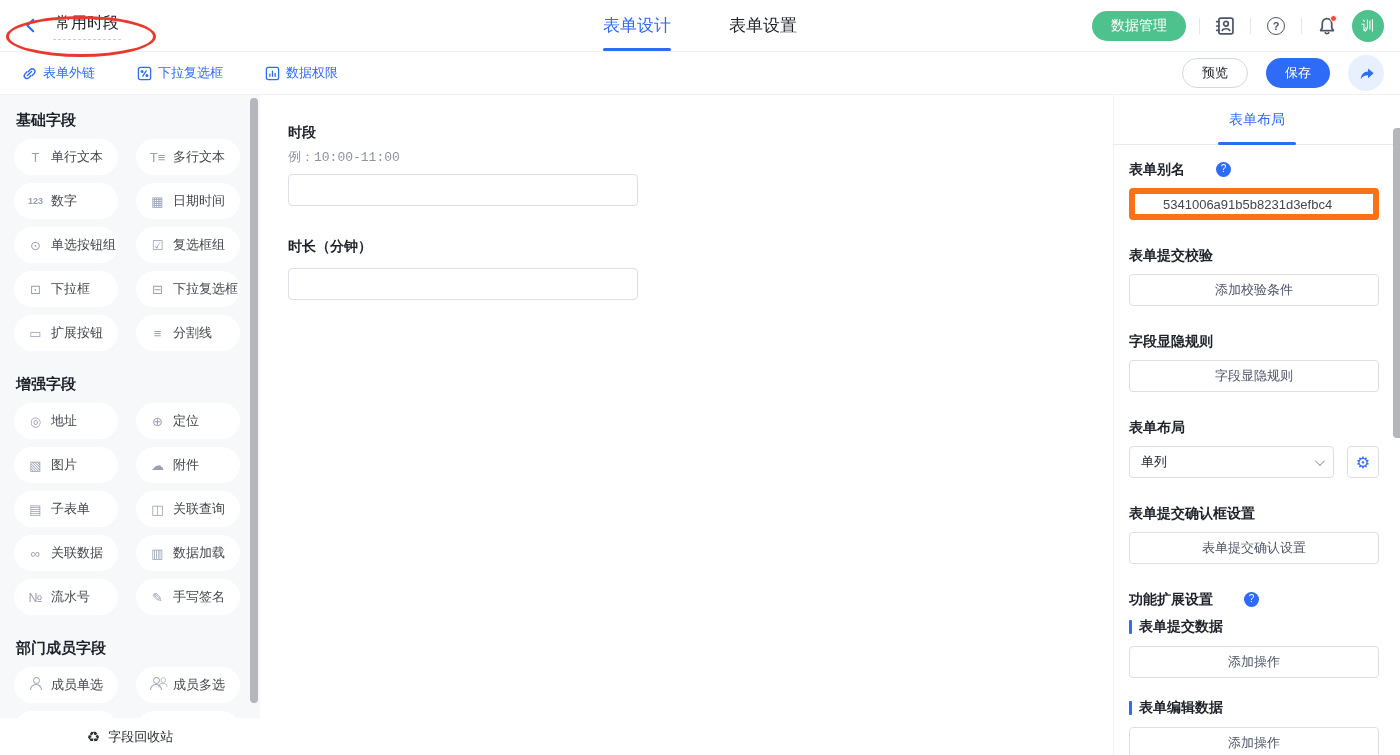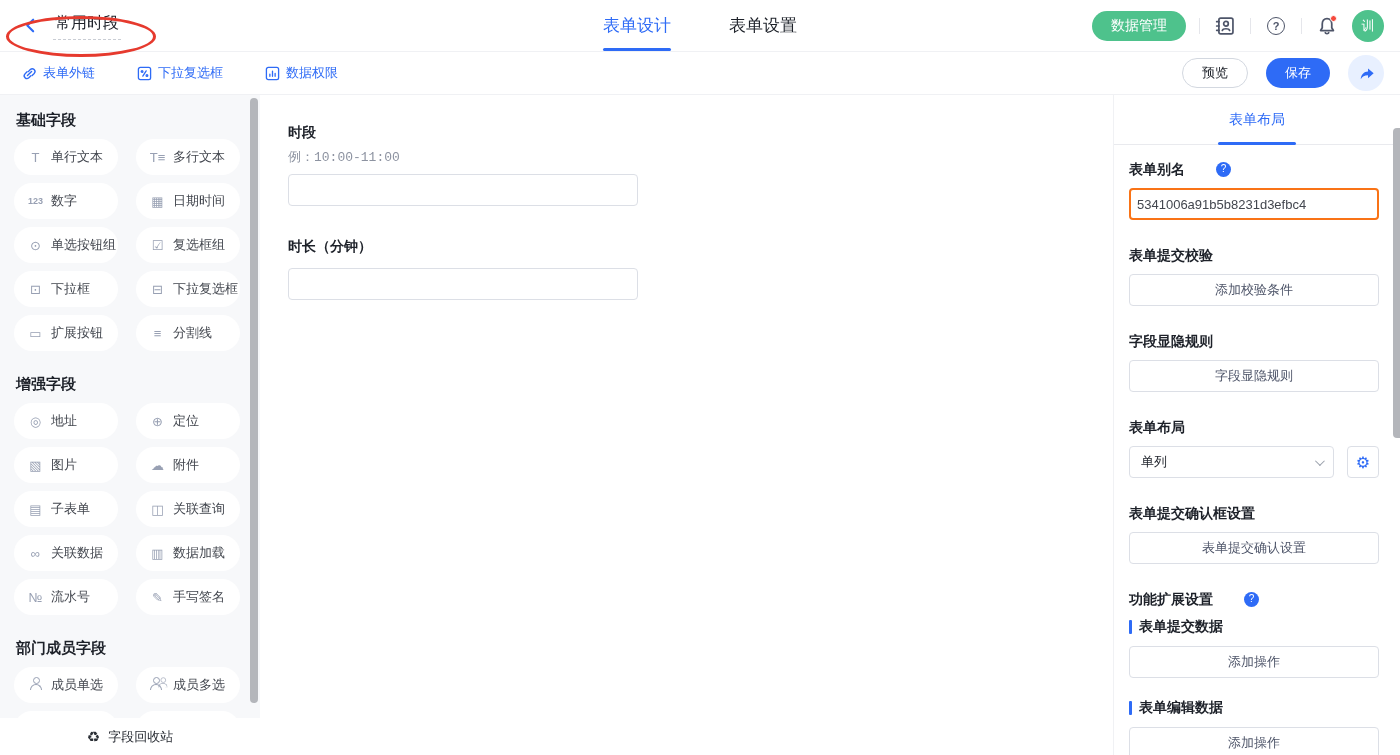--- a/index.html
+++ b/index.html
@@ -91,22 +91,22 @@
   .ptab.active::after{ content:""; position:absolute; bottom:-1px; left:50%; transform:translateX(-50%);
                        width:78px; height:3px; background:#2e6bf6; border-radius:2px; }
   .pbody{ padding:15px 22px 0 15px; }
   .psec{ margin-bottom:26px; }
   .psec h4{ font-size:14px; font-weight:700; color:#1d2129; height:18px; line-height:18px;
             margin-bottom:10px; display:flex; align-items:center;gap:25px; }
   .help-dot{ width:15px; height:15px; border-radius:50%; background:#2e6bf6; color:#fff;
              display:inline-flex; align-items:center; justify-content:center; font-size:10px;
              margin-left:6px; font-weight:400; cursor:pointer; }
   .help-dot::before{ content:"?"; }
-  .pinput{ width:250px; height:32px; border:2px solid #f97316; border-radius:4px; font-size:13px;
-           color:#42464e; padding:0 6px; outline:none; background:#fff; font-family:inherit; }
+  .pinput{ width:250px; height:32px; border:6px solid #f97316; border-radius:4px; font-size:13px;
+           color:#42464e; padding:0 28px; outline:none; background:#fff; font-family:inherit; }
   .pbtn{ width:250px; height:32px; border:1px solid #dcdfe6; border-radius:4px; background:#fff;
          font-size:13px; color:#4e5569; cursor:pointer; font-family:inherit; }
   .layout-row{ display:flex; align-items:center; justify-content:space-between; width:250px; }
   .pselect{ width:205px; height:32px; border:1px solid #dcdfe6; border-radius:4px; display:flex;
             align-items:center; justify-content:space-between; padding:0 11px; font-size:13px;
             color:#1d2129; cursor:pointer; background:#fff; }
   .chev-down{ width:7px; height:7px; border-right:1.5px solid #9aa0ab; border-bottom:1.5px solid #9aa0ab;
               transform:rotate(45deg) translateY(-2px); }
   .gear-btn{ width:32px; height:32px; border:1px solid #dcdfe6; border-radius:4px; background:#fff;
              color:#2e6bf6; font-size:16px; display:flex; align-items:center; justify-content:center; cursor:pointer; }

